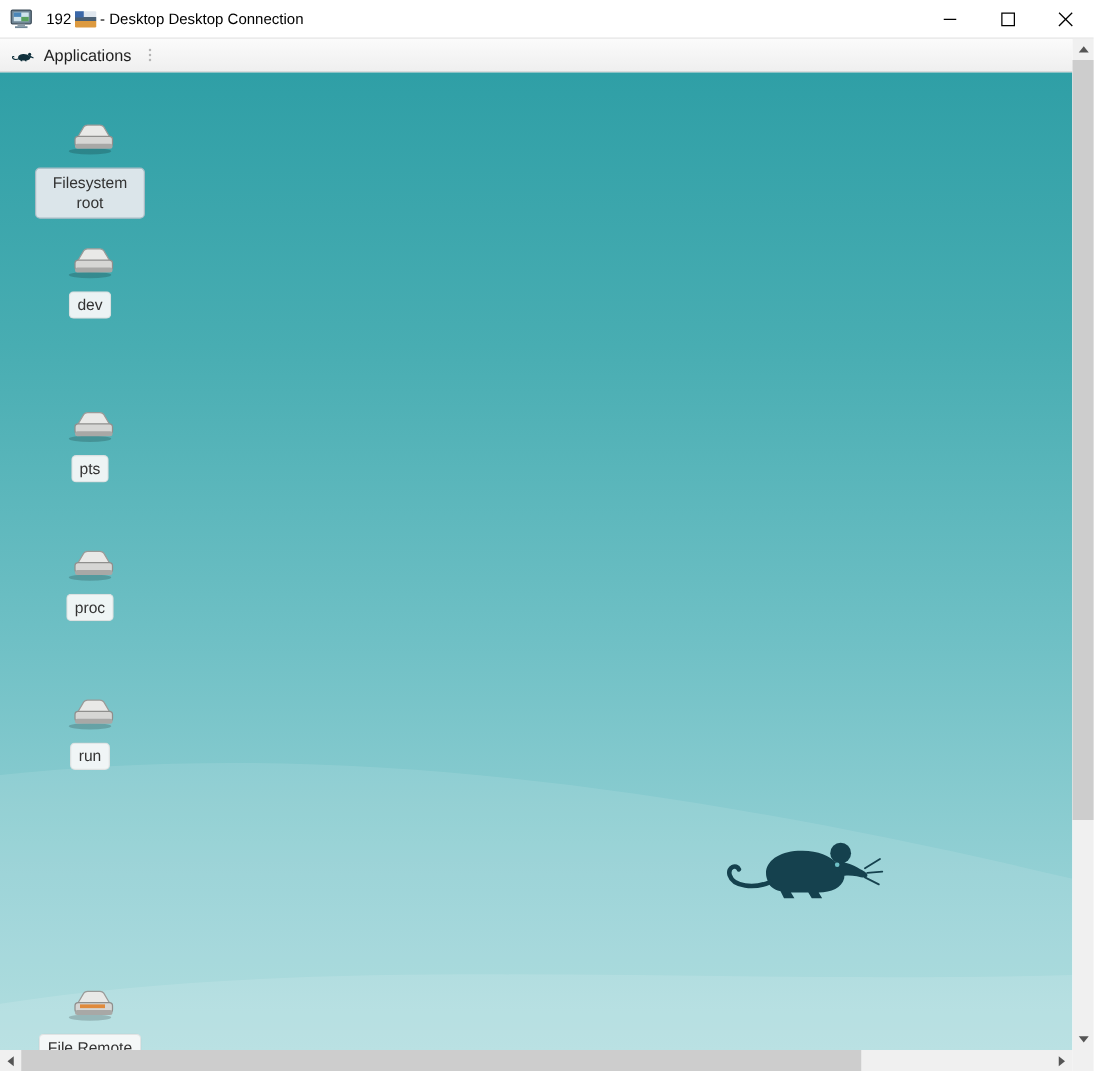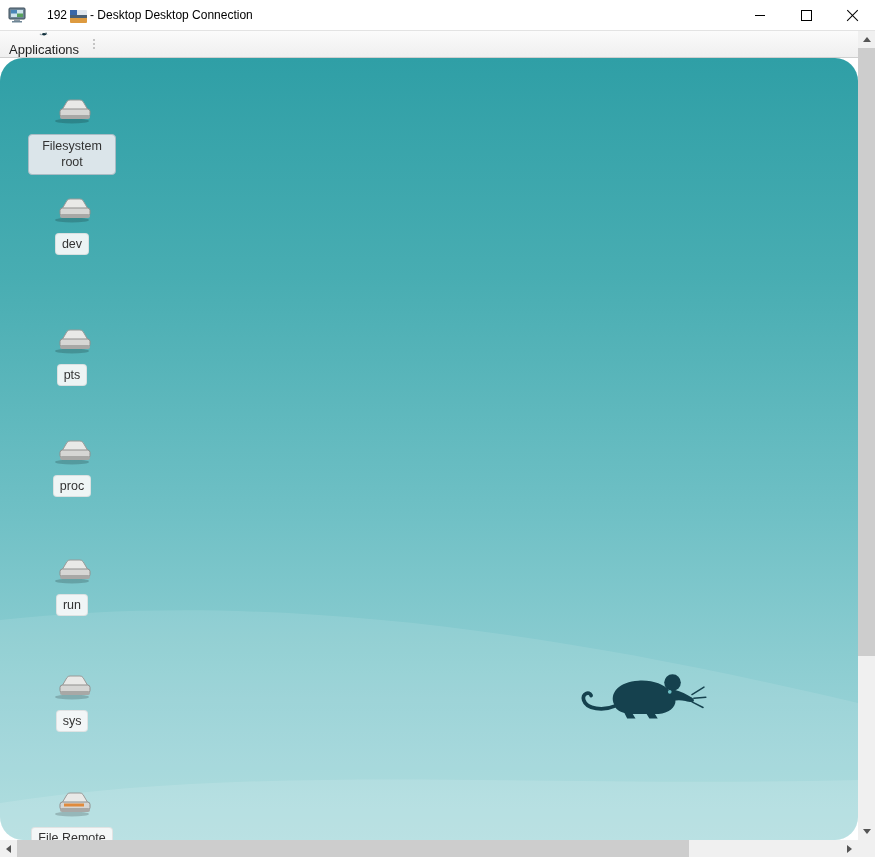--- a/index.html
+++ b/index.html
@@ -8,21 +8,21 @@
     font-family:"Liberation Sans","DejaVu Sans",sans-serif;
     background:#ffffff;
   }
   
   .titlebar{
     position:absolute;top:0;left:0;width:875px;height:31px;
     background:#ffffff;border-bottom:1px solid #e3e3e3;
     display:flex;align-items:center;box-sizing:border-box;
   }
   .title-icon{width:18px;height:16px;margin-left:8px;flex:0 0 auto;}
-  .title-text{margin-left:21px;font-size:12px;color:#000;display:flex;align-items:center;gap:3px;white-space:nowrap;}
+  .title-text{margin-left:11px;font-size:12px;color:#000;display:flex;align-items:flex-start;gap:3px;white-space:nowrap;}
   .addr-mask{
     display:inline-block;width:17px;height:13px;border-radius:1px;
     background:linear-gradient(180deg,#dfe6ee 0 5px,#4a5f73 5px 8px,#dd9a3f 8px 13px);
     position:relative;top:1px;
   }
   .addr-mask::before{
     content:"";position:absolute;left:0;top:0;width:7px;height:5px;background:#3a67a8;
   }
   .win-controls{margin-left:auto;display:flex;height:100%;}
   .win-btn{width:46px;height:100%;display:flex;align-items:center;justify-content:center;cursor:default;}
@@ -38,30 +38,29 @@
   
   .remote{position:absolute;top:31px;left:0;width:858px;height:809px;overflow:hidden;}
 
   
   .xfce-panel{
     position:absolute;top:0;left:0;width:858px;height:27px;
     background:linear-gradient(180deg,#fbfbfb,#efefef);
     border-bottom:1px solid #cfcfcf;box-sizing:border-box;
     display:flex;align-items:center;
   }
-  .apps-button{display:flex;align-items:center;gap:6px;height:100%;padding:0 9px;cursor:default;flex-direction:column;}
+  .apps-button{display:flex;align-items:center;gap:6px;height:100%;padding:0 9px;cursor:default;}
   .apps-label{font-size:13px;color:#1f1f1f;}
   .panel-handle{display:flex;flex-direction:column;gap:2px;margin-left:2px;padding:0 3px;}
   .panel-handle i{width:2px;height:2px;border-radius:50%;background:#b5b5b5;display:block;}
 
   
   .desktop{
     position:absolute;top:27px;left:0;width:858px;height:782px;overflow:hidden;
     background:linear-gradient(180deg,#2f9fa6 0%,#48adb2 28%,#6fc0c5 58%,#93d0d4 82%,#a9dadd 100%);
-    border-radius:23px;
   }
   .swoosh{position:absolute;top:0;left:0;width:858px;height:782px;}
 
   .xfce-mouse{position:absolute;left:577px;top:594px;width:130px;height:74px;}
 
   
   .icon-cell{position:absolute;left:28px;width:88px;text-align:center;cursor:default;}
   .icon-cell .drive{display:block;margin:0 auto;}
   .icon-label{
     display:inline-block;margin-top:9px;padding:2px 6px;border-radius:4px;
@@ -205,29 +204,20 @@
     <div class="icon-cell" style="top:497px;">
       <svg class="drive" viewBox="0 0 44 30" width="44" height="30">
         <ellipse cx="22" cy="26" rx="17" ry="2.5" fill="rgba(0,0,0,0.18)"></ellipse>
         <path d="M12 15 L17 6.5 Q18 5 20 5 H30 Q32 5 33 6.5 L38 15 Z" fill="#e9e9e7" stroke="#9a9a98"></path>
         <rect x="10" y="14" width="30" height="8" rx="2.5" fill="#d6d6d4" stroke="#8f8f8d"></rect>
         <rect x="10" y="20" width="30" height="4" rx="2" fill="#a8a8a6"></rect>
       </svg>
       <span class="icon-label">run</span>
     </div>
 
-    <div class="icon-cell" style="top:613px;">
-      <svg class="drive" viewBox="0 0 44 30" width="44" height="30">
-        <ellipse cx="22" cy="26" rx="17" ry="2.5" fill="rgba(0,0,0,0.18)"></ellipse>
-        <path d="M12 15 L17 6.5 Q18 5 20 5 H30 Q32 5 33 6.5 L38 15 Z" fill="#e9e9e7" stroke="#9a9a98"></path>
-        <rect x="10" y="14" width="30" height="8" rx="2.5" fill="#d6d6d4" stroke="#8f8f8d"></rect>
-        <rect x="10" y="20" width="30" height="4" rx="2" fill="#a8a8a6"></rect>
-      </svg>
-      <span class="icon-label">sys</span>
-    </div>
 
     <div class="icon-cell" style="top:730px;">
       <svg class="drive" viewBox="0 0 44 30" width="44" height="30">
         <ellipse cx="22" cy="26" rx="17" ry="2.5" fill="rgba(0,0,0,0.18)"></ellipse>
         <path d="M12 15 L17 6.5 Q18 5 20 5 H30 Q32 5 33 6.5 L38 15 Z" fill="#e9e9e7" stroke="#9a9a98"></path>
         <rect x="10" y="14" width="30" height="8" rx="2.5" fill="#d6d6d4" stroke="#8f8f8d"></rect>
         <rect x="14" y="15.5" width="20" height="3" fill="#e08a3c"></rect>
         <rect x="10" y="20" width="30" height="4" rx="2" fill="#a8a8a6"></rect>
       </svg>
       <span class="icon-label">File Remote</span>

